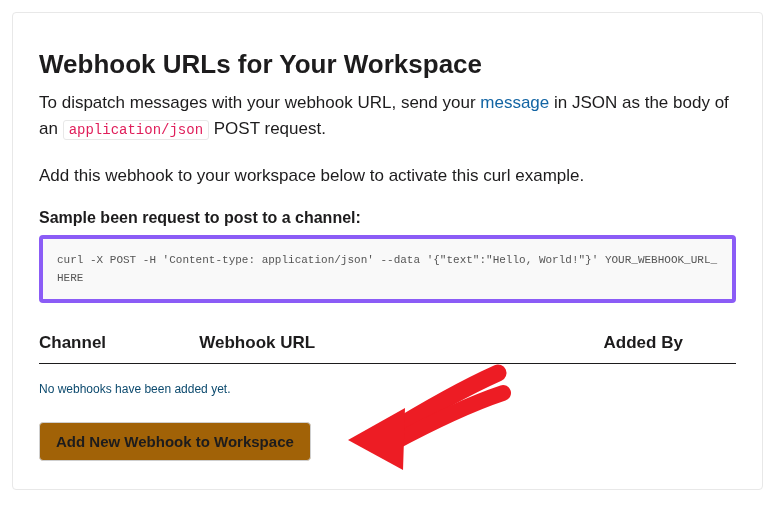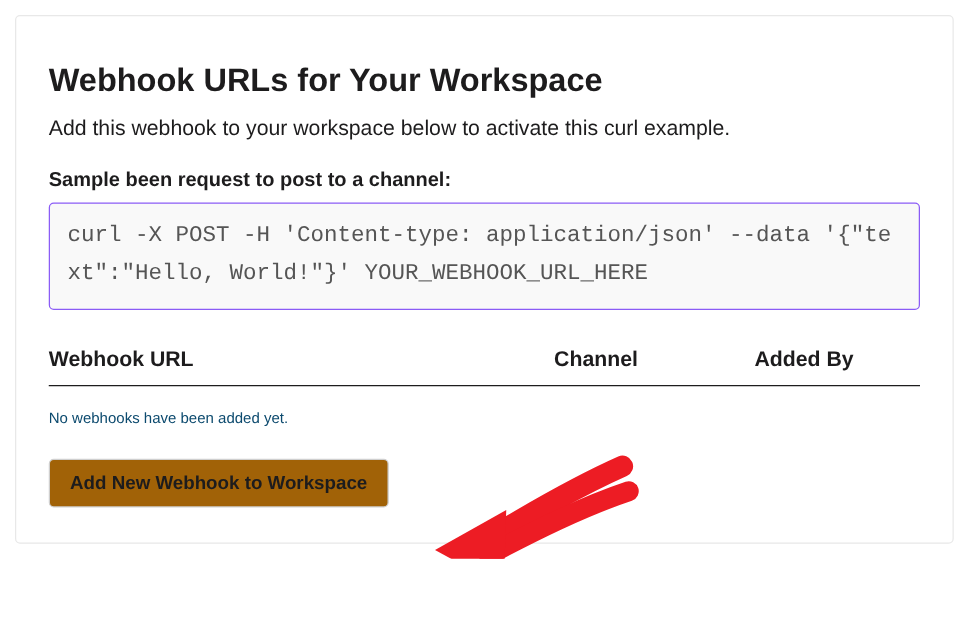--- a/index.html
+++ b/index.html
@@ -48,26 +48,26 @@
       color: #1d1c1d;
       margin-bottom: 20px;
     }
     .sample-label {
       font-size: 16px;
       font-weight: 700;
       color: #1d1c1d;
       margin-bottom: 8px;
     }
     .code-block {
-      border: 1px solid #8b5cf6;
+      border: 4px solid #8b5cf6;
       border-radius: 4px;
       background: #f9f9f9;
       padding: 12px 14px;
       font-family: Menlo, Consolas, "Courier New", monospace;
-      font-size: 18px;
+      font-size: 11px;
       line-height: 1.65;
       color: #555;
       white-space: pre-wrap;
       word-break: break-all;
       margin-bottom: 30px;
     }
     .table-header {
       display: flex;
       border-bottom: 1px solid #1d1c1d;
       padding-bottom: 10px;
@@ -105,30 +105,33 @@
       pointer-events: none;
     }
   </style>
 </head>
 <body>
 
 <div class="card">
 
   <h1 class="title">Webhook URLs for Your Workspace</h1>
 
+  <p class="intro">
+    <span>To dispatch messages with your webhook URL, send your </span><a href="#">message</a><span> in JSON as the body of an </span><code class="inline-code">application/json</code><span> POST request.</span>
+  </p>
 
   <p class="sub-instruction">Add this webhook to your workspace below to activate this curl example.</p>
 
   <div class="sample-label">Sample been request to post to a channel:</div>
 
   <div class="code-block">curl -X POST -H 'Content-type: application/json' --data '{"text":"Hello, World!"}' YOUR_WEBHOOK_URL_HERE</div>
 
   <div class="table-header">
+    <div class="th th-channel">Channel</div>
     <div class="th th-url">Webhook URL</div>
-    <div class="th th-channel">Channel</div>
     <div class="th th-added">Added By</div>
   </div>
 
   <div class="empty-msg">No webhooks have been added yet.</div>
 
   <button class="add-btn">Add New Webhook to Workspace</button>
 
   <svg class="arrow-annotation" width="180" height="120" viewBox="0 0 180 120">
     <path d="M 155 15 Q 110 35 40 78" stroke="#ed1c24" stroke-width="17" fill="none" stroke-linecap="round"></path>
     <path d="M 160 35 Q 115 50 48 86" stroke="#ed1c24" stroke-width="16" fill="none" stroke-linecap="round"></path>

